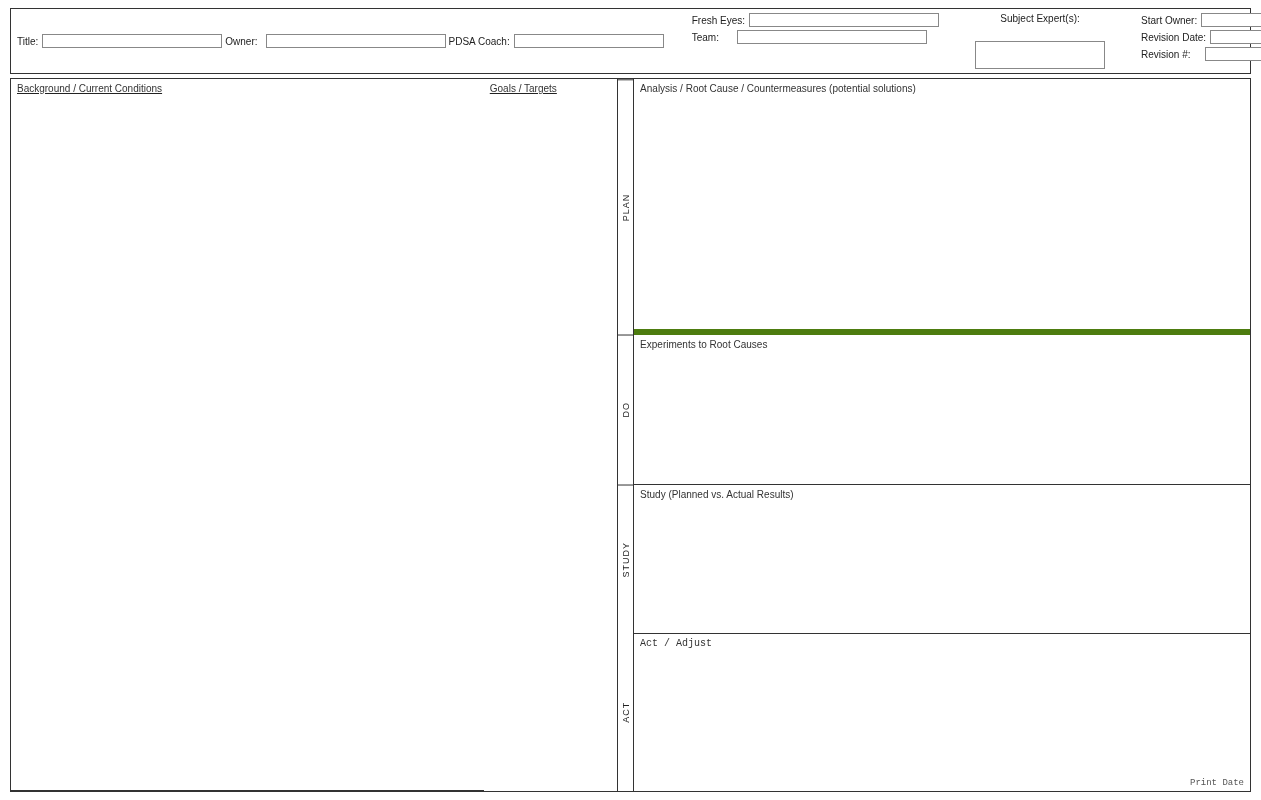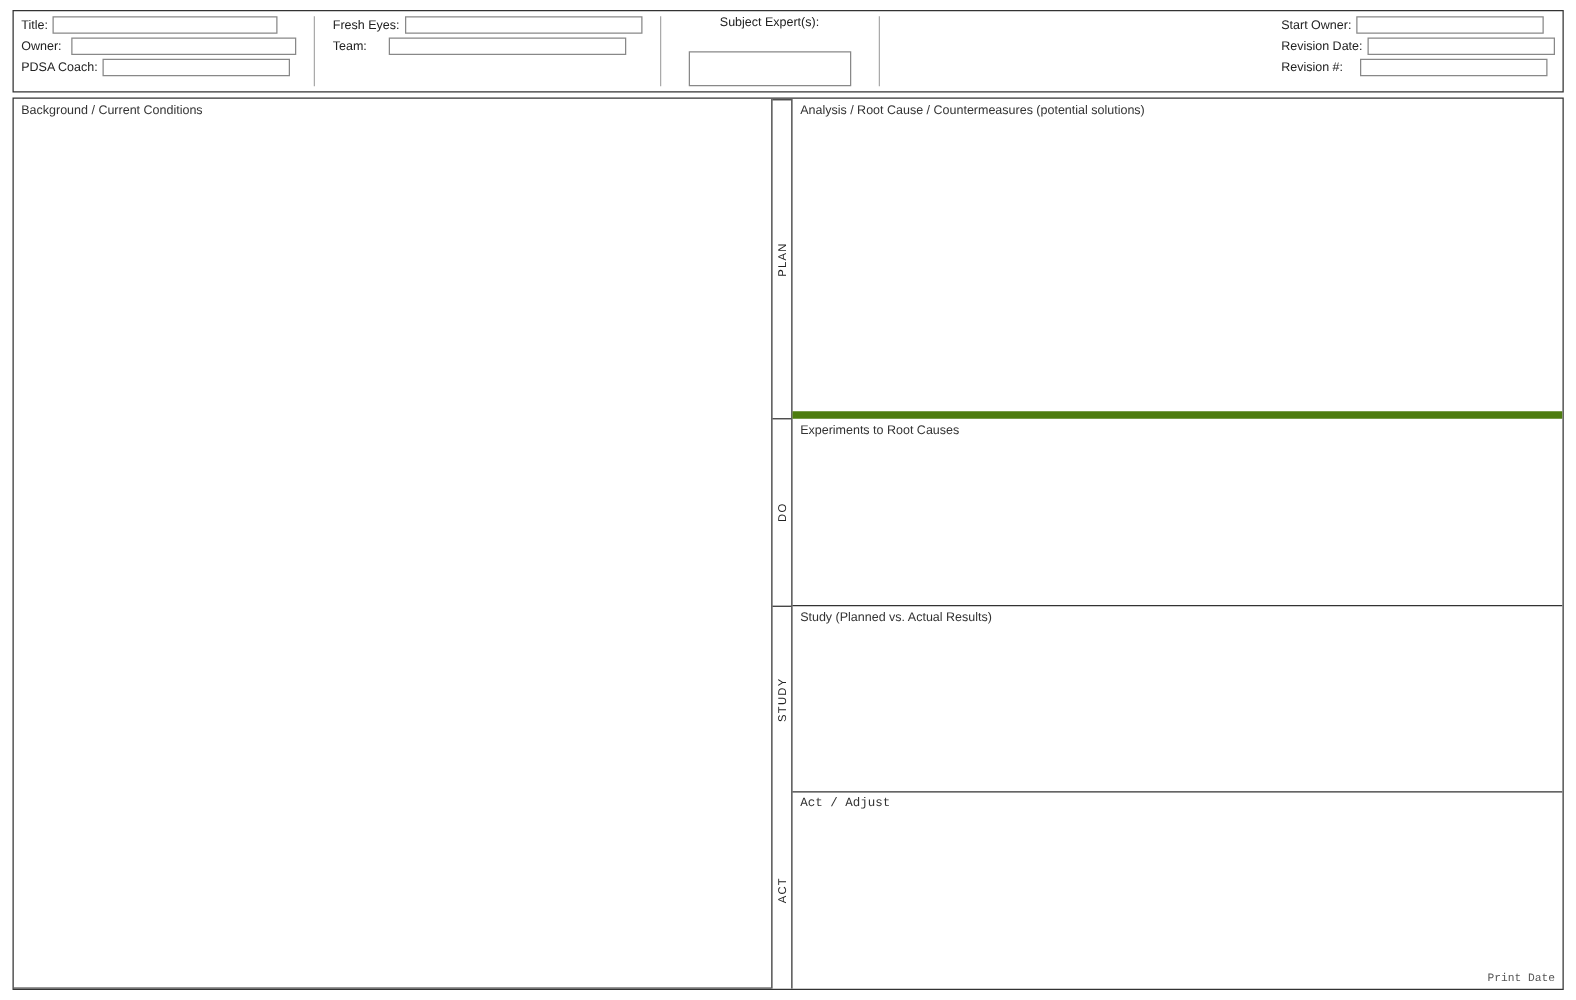--- a/index.html
+++ b/index.html
@@ -31,21 +31,21 @@
       display: flex;
       flex-direction: row;
       border: 1px solid #333;
       margin-bottom: 4px;
       padding: 4px 6px;
       gap: 8px;
     }
 
     .header-col {
       display: flex;
-      flex-direction: column;
+      flex-direction: row;
       gap: 3px;
     }
 
     .header-field {
       display: flex;
       align-items: center;
       gap: 4px;
       white-space: nowrap;
     }
 
@@ -104,20 +104,21 @@
       border: 1px solid #333;
       overflow: hidden;
     }
 
     
     .left-col {
       flex: 0 0 49%;
       display: flex;
       flex-direction: row;
       border-right: 1px solid #333;
+      text-decoration: underline;
     }
 
     .section-background {
       flex: 1;
       border-bottom: 1px solid #333;
       padding: 4px 6px;
       position: relative;
     }
 
     .section-goals {
@@ -286,20 +287,23 @@
   </div>
 
   <div class="main-grid">
 
     <div class="left-col">
 
       <div class="section-background">
         <div class="section-label">Background / Current Conditions</div>
       </div>
 
+      <div class="section-goals">
+        <div class="section-label">Goals / Targets</div>
+      </div>
     </div>
 
     <div class="right-col">
 
       <div class="pdsa-labels">
         <div class="pdsa-label-cell" style="flex:0 0 36%;">PLAN</div>
         <div class="pdsa-label-cell" style="flex:0 0 21%;">DO</div>
         <div class="pdsa-label-cell" style="flex:0 0 21%;">STUDY</div>
         <div class="pdsa-label-cell" style="flex:1;">ACT</div>
       </div>

